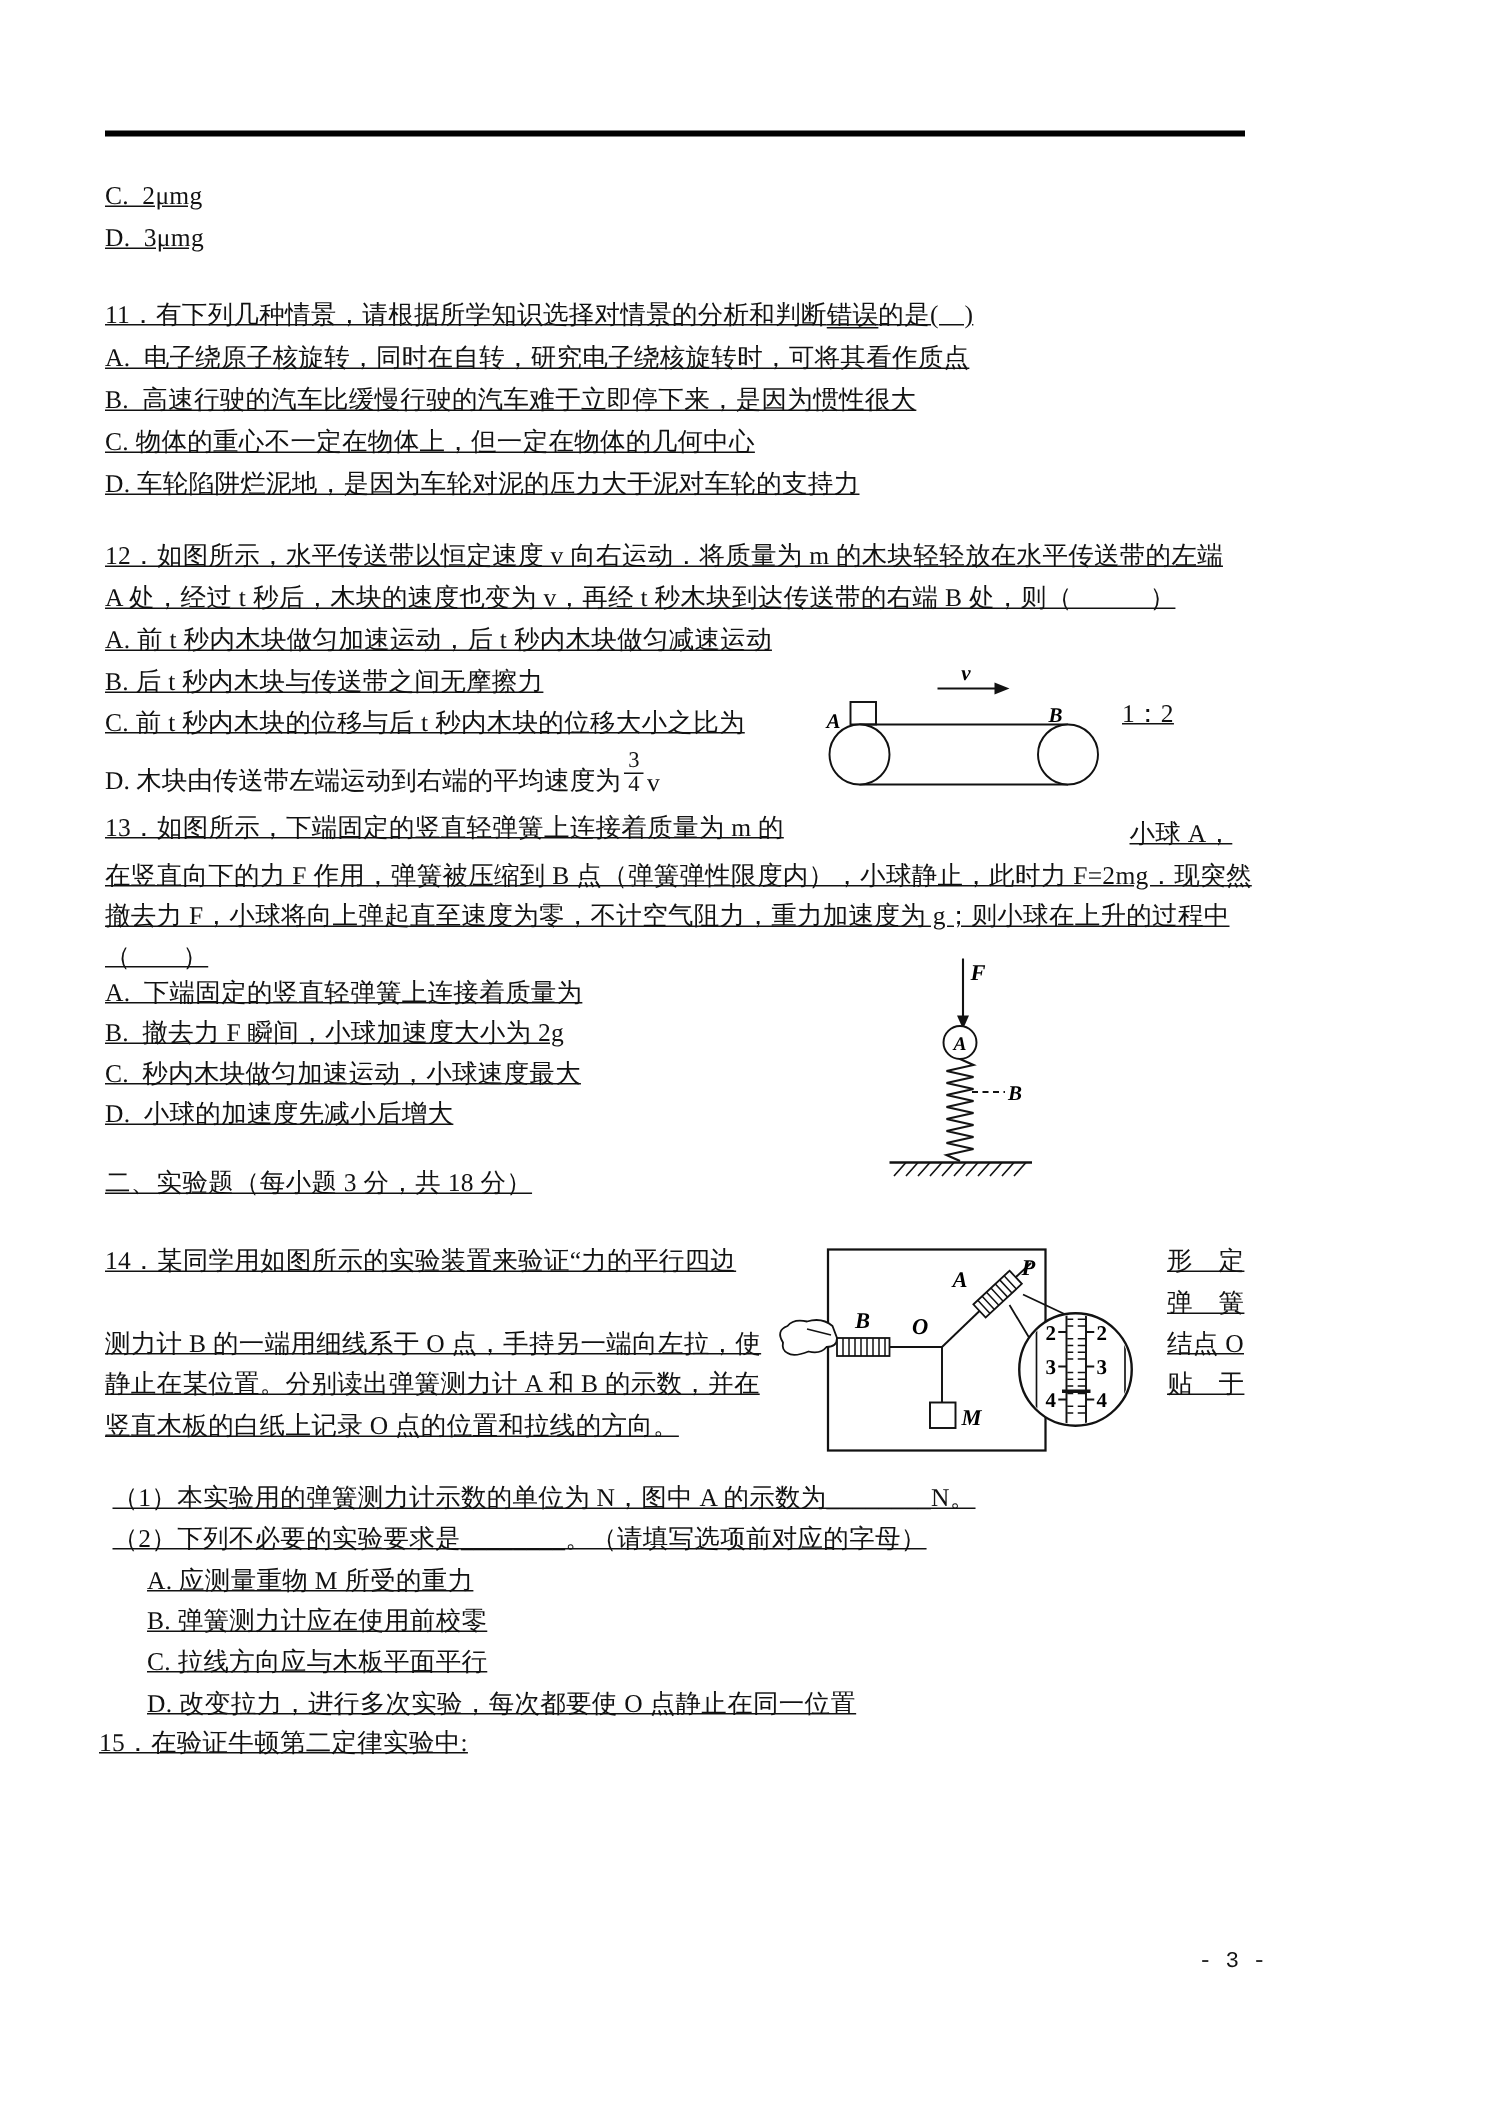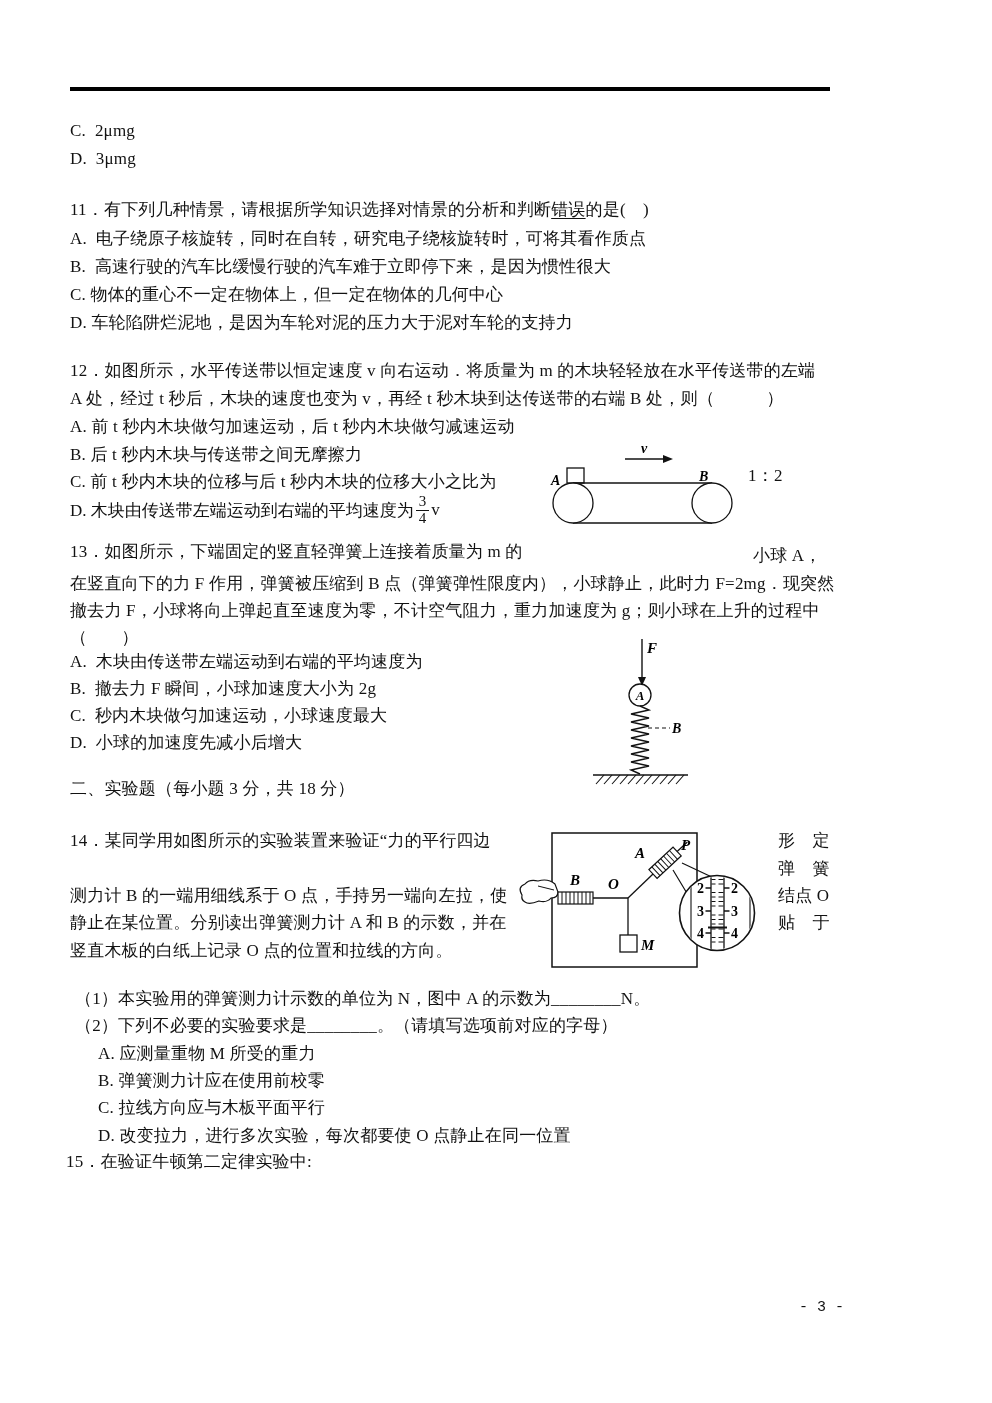--- a/index.html
+++ b/index.html
@@ -1,21 +1,21 @@
 <!DOCTYPE html>
 <html><head>
 <meta charset="utf-8">
 <style>
   html,body{margin:0;padding:0;background:#ffffff;}
   .page{position:relative;width:992px;height:1403px;background:#ffffff;overflow:hidden;
         font-family:"Liberation Serif","DejaVu Serif",serif;color:#121212;}
   .rule{position:absolute;left:70px;top:87px;width:760px;height:4px;background:#000;}
-  .ln{position:absolute;white-space:pre;font-size:17px;line-height:20px;letter-spacing:0.2px;}
+  .ln{position:absolute;white-space:pre;font-size:17px;line-height:20px;letter-spacing:0.2px;text-decoration:underline;}
   .u{text-decoration:underline;text-underline-offset:3px;margin-top:38px;}
-  .dline{position:absolute;display:flex;align-items:center;white-space:pre;font-size:17px;}
+  .dline{position:absolute;display:flex;align-items:flex-end;white-space:pre;font-size:17px;}
   .frac{display:inline-flex;flex-direction:column;align-items:center;line-height:1.05;
         font-size:15px;margin:0 2px;}
   .frac .num{border-bottom:1.4px solid #121212;padding:0 3px;}
   .fig{position:absolute;overflow:visible;}
   .fig text{font-family:"Liberation Serif","DejaVu Serif",serif;font-style:italic;font-weight:bold;}
   .fig text.digit{font-style:normal;font-weight:bold;}
   .pagenum{position:absolute;left:799px;top:1299px;font-size:15px;white-space:pre;
            font-family:"Liberation Mono","DejaVu Sans Mono",monospace;}
 </style>
 </head>
@@ -55,21 +55,21 @@
     <line x1="25" y1="79" x2="164" y2="79" stroke="#121212" stroke-width="1.4"></line>
     <circle cx="25" cy="59" r="20" fill="#fff" stroke="#121212" stroke-width="1.3"></circle>
     <circle cx="164" cy="59" r="20" fill="#fff" stroke="#121212" stroke-width="1.3"></circle>
   </svg>
 
   <div class="ln" style="left:70px;top:542px">13．如图所示，下端固定的竖直轻弹簧上连接着质量为 m 的</div>
   <div class="ln" style="left:753px;top:546px">小球 A，</div>
   <div class="ln" style="left:70px;top:574px">在竖直向下的力 F 作用，弹簧被压缩到 B 点（弹簧弹性限度内），小球静止，此时力 F=2mg．现突然</div>
   <div class="ln" style="left:70px;top:601px">撤去力 F，小球将向上弹起直至速度为零，不计空气阻力，重力加速度为 g；则小球在上升的过程中</div>
   <div class="ln" style="left:70px;top:628px">（　　）</div>
-  <div class="ln" style="left:70px;top:652px">A.  木块由传送带左端运动到右端的平均速度为</div>
+  <div class="ln" style="left:70px;top:652px">A.  下端固定的竖直轻弹簧上连接着质量为</div>
   <div class="ln" style="left:70px;top:679px">B.  撤去力 F 瞬间，小球加速度大小为 2g</div>
   <div class="ln" style="left:70px;top:706px">C.  秒内木块做匀加速运动，小球速度最大</div>
   <div class="ln" style="left:70px;top:733px">D.  小球的加速度先减小后增大</div>
 
   <svg class="fig" style="left:588px;top:634px" width="120" height="158" viewBox="0 0 120 158">
     <line x1="54" y1="5" x2="54" y2="45" stroke="#121212" stroke-width="1.4"></line>
     <polygon points="54,52 50,43 58,43" fill="#121212"></polygon>
     <text x="59" y="19" font-size="15">F</text>
     <circle cx="52" cy="61" r="11" fill="#fff" stroke="#121212" stroke-width="1.3"></circle>
     <text x="52" y="66" font-size="13" text-anchor="middle">A</text>

